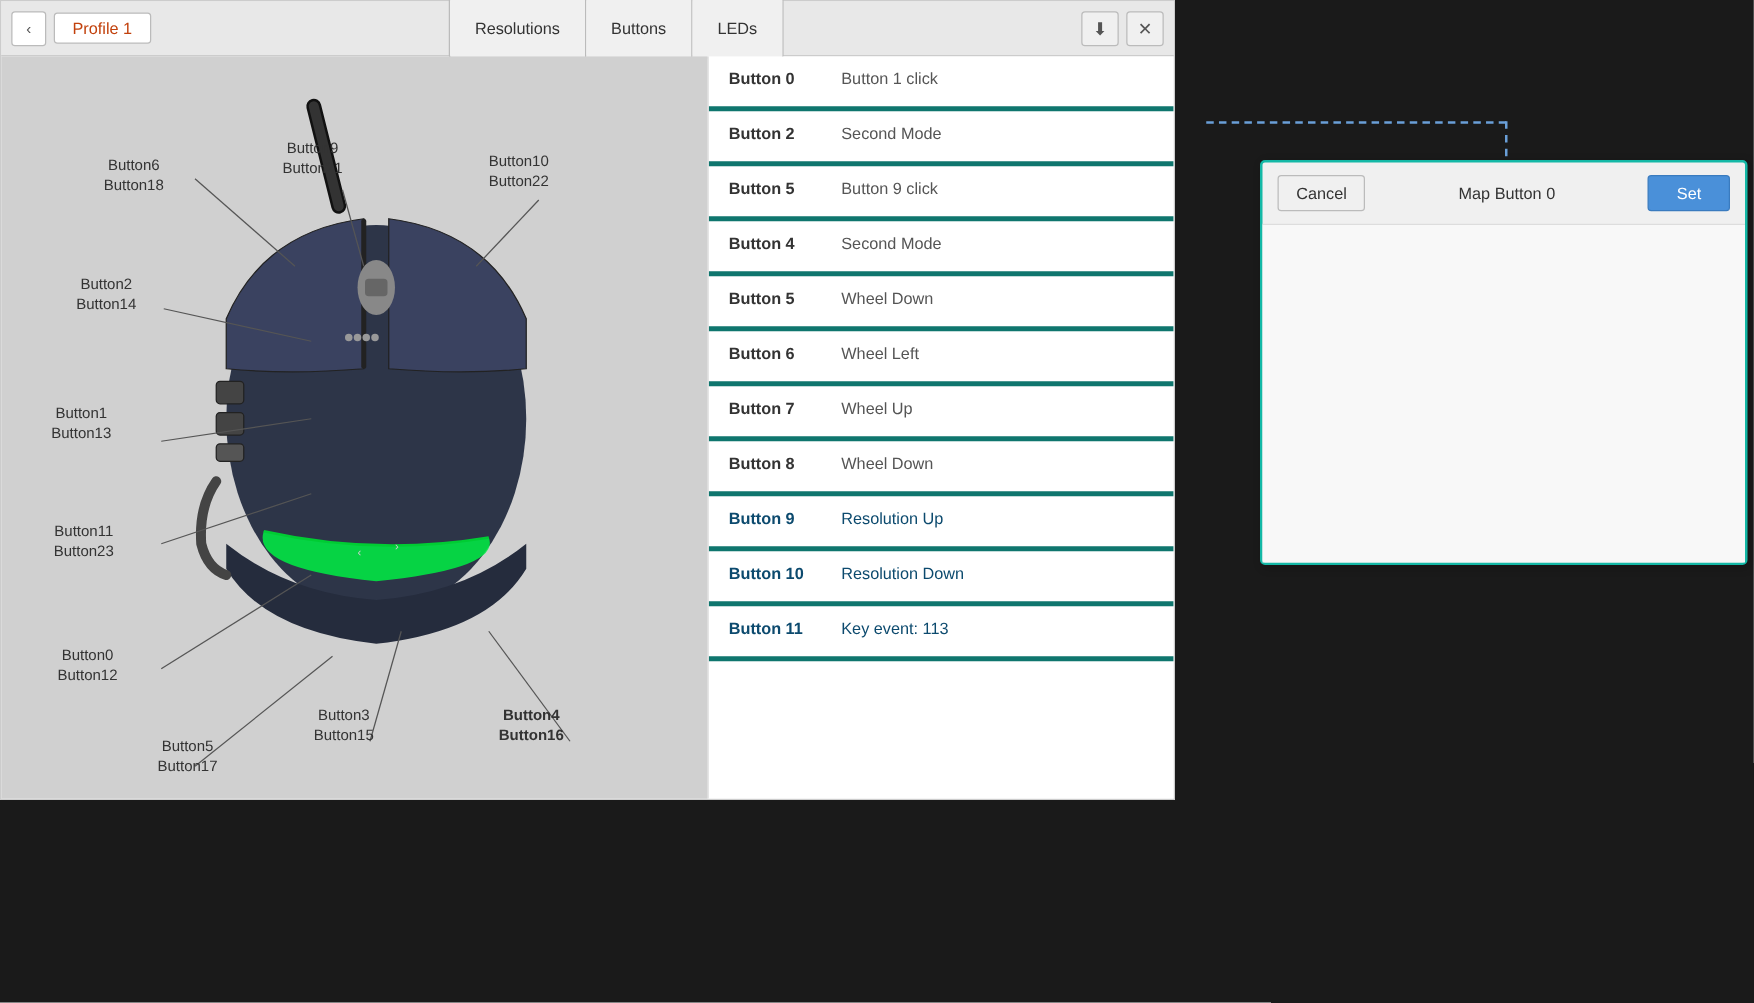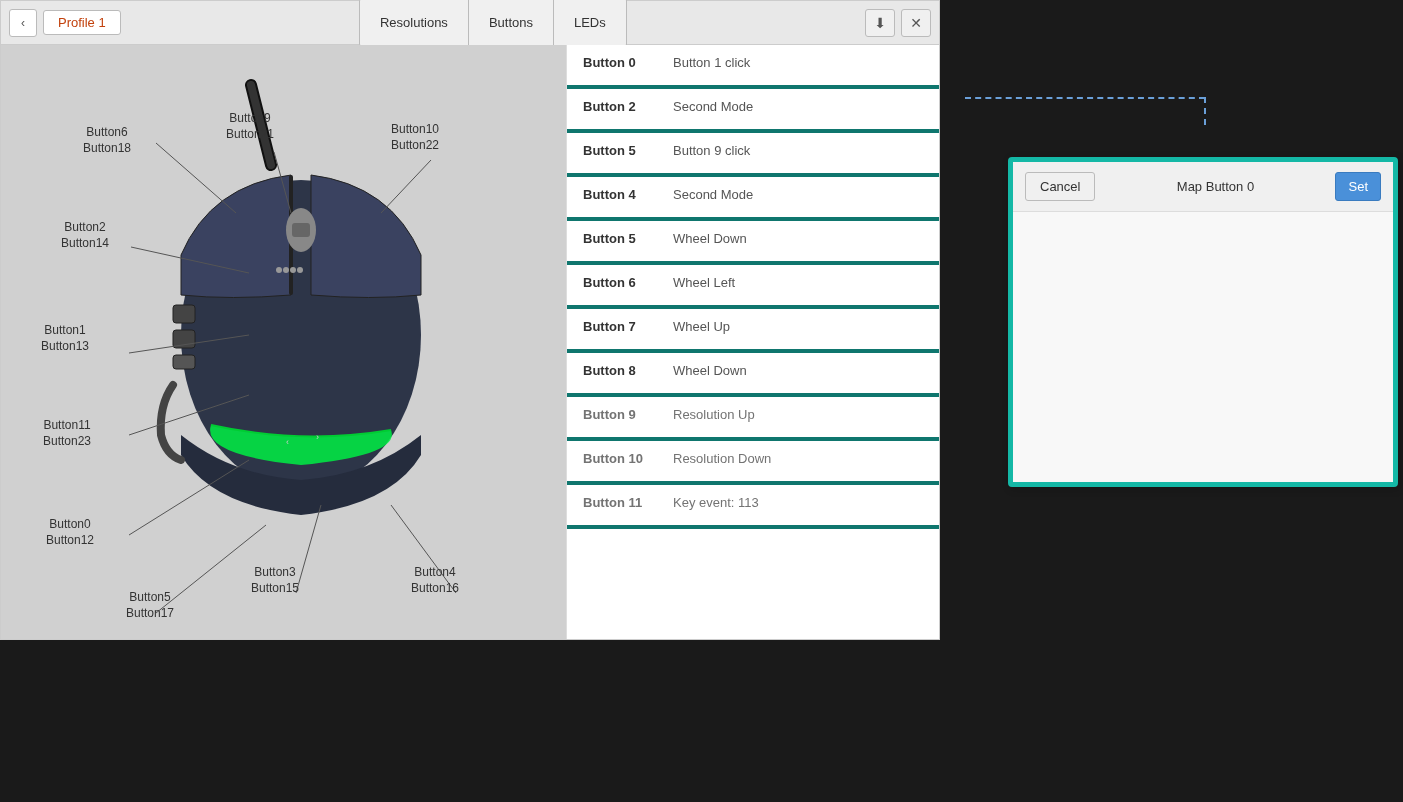--- a/index.html
+++ b/index.html
@@ -148,42 +148,42 @@
     }
 
     .button-row {
       display: flex;
       padding: 10px 16px;
       border-bottom: 4px solid #0f766e;
       cursor: pointer;
       min-height: 44px;
     }
     .button-row.dimmed .btn-name,
-    .button-row.dimmed .btn-action { color: #737373; }
+    .button-row.dimmed .btn-action { color: #0c4a6e; }
 
     .btn-name {
       font-weight: 600;
       font-size: 13px;
       color: #333;
       min-width: 90px;
     }
 
     .btn-action {
       font-size: 13px;
       color: #555;
     }
 
     
     .map-dialog {
       position: absolute;
-      top: 157px;
+      top: 128px;
       left: 1008px;
       width: 390px;
       background: #f0f0f0;
-      border: 5px solid #14b8a6;
+      border: 2px solid #14b8a6;
       border-radius: 4px;
       box-shadow: 2px 2px 8px rgba(0,0,0,0.2);
     }
 
     .map-dialog-header {
       display: flex;
       align-items: center;
       gap: 0;
       padding: 10px 12px;
       border-bottom: 1px solid #ddd;
@@ -204,21 +204,21 @@
       text-align: center;
       font-size: 13px;
       font-weight: 500;
       color: #333;
     }
 
     .set-button {
       background: #4a90d9;
       border: 1px solid #3a7bbf;
       border-radius: 3px;
-      padding: 6px 12px;
+      padding: 6px 22px;
       font-size: 13px;
       cursor: pointer;
       color: #fff;
       font-weight: 500;
     }
 
     .map-dialog-body {
       height: 270px;
       background: #f8f8f8;
     }
@@ -389,21 +389,21 @@
       <div class="btn-label" style="top:545px; left:125px;">
         <div>Button5</div>
         <div>Button17</div>
       </div>
 
       <div class="btn-label" style="top:520px; left:250px;">
         <div>Button3</div>
         <div>Button15</div>
       </div>
 
-      <div class="btn-label" style="top:520px; left:410px;">
+      <div class="btn-label" style="top:520px; left:398px;font-weight:bold;">
         <div>Button4</div>
         <div>Button16</div>
       </div>
 
     </div>
 
     <div class="button-list" id="button-list-container">
     <div class="button-row">
           <span class="btn-name">Button 0</span>
           <span class="btn-action">Button 1 click</span>

